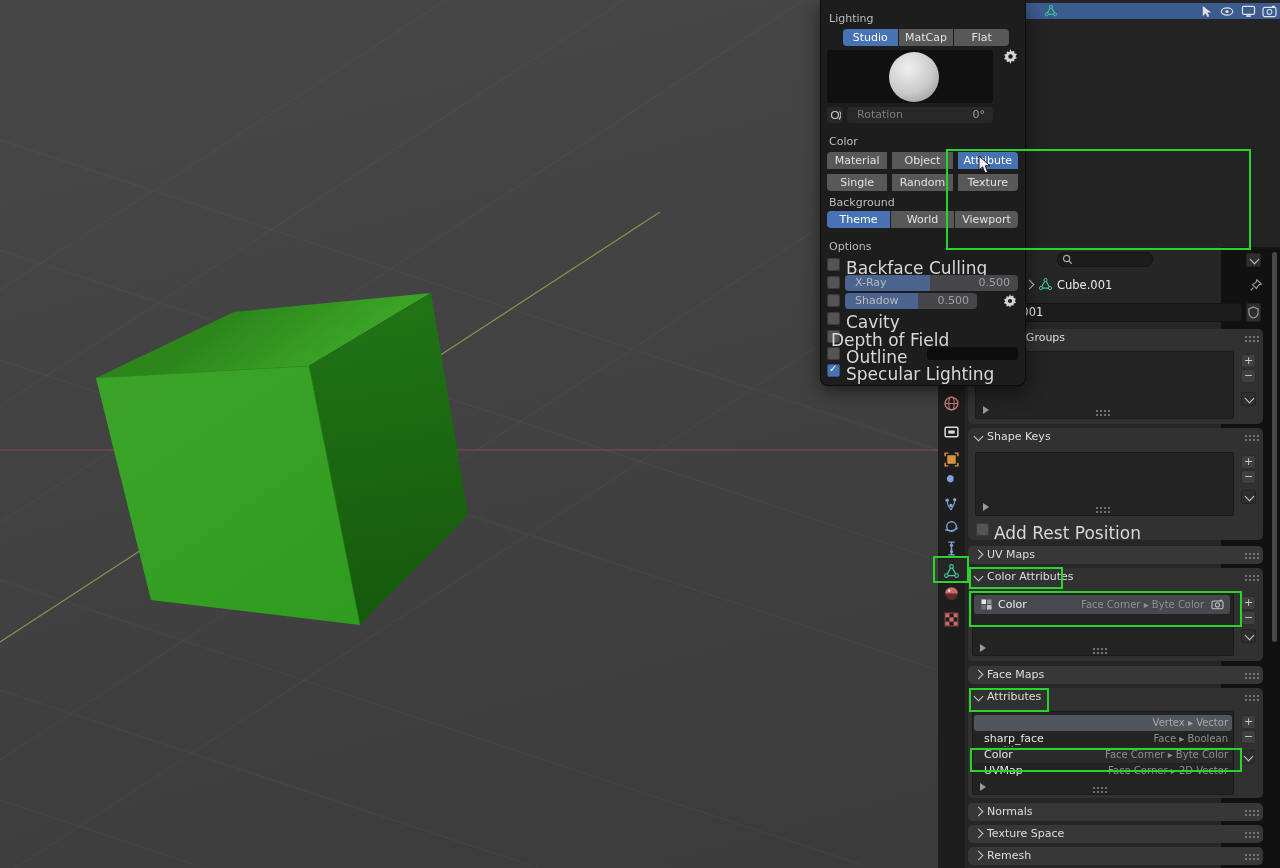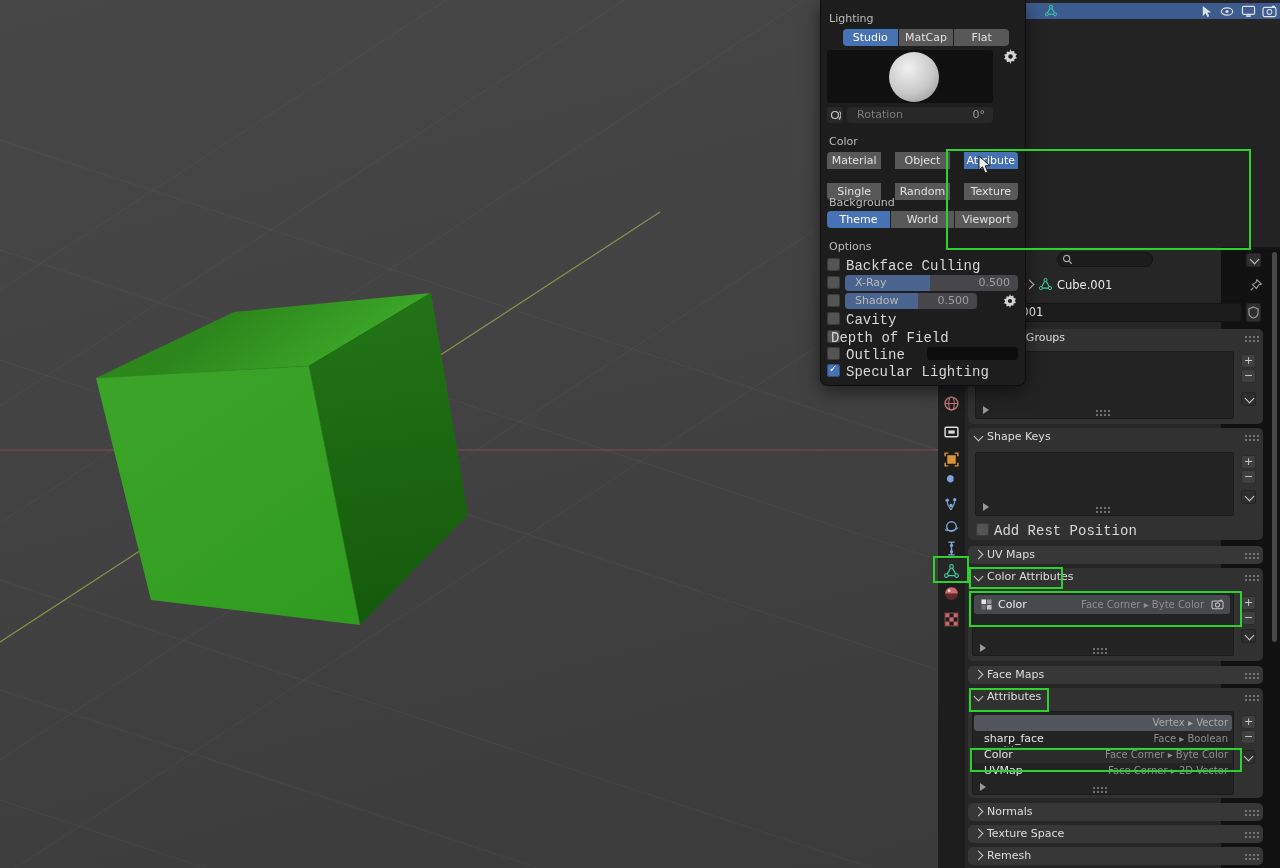--- a/index.html
+++ b/index.html
@@ -12,28 +12,28 @@
     background:linear-gradient(165deg,#474747 0%,#424242 45%,#3b3b3b 100%);}
   
   .popover{left:820px;top:0;width:204px;height:385px;background:#1d1d1d;
     border:1px solid #0d0d0d;border-top:none;border-radius:0 0 8px 8px;
     box-shadow:0 6px 18px rgba(0,0,0,.5);z-index:30;}
   .plabel{font-size:11px;color:#bdbdbd;}
   .seg{display:flex;gap:1px;height:17px;border-radius:4px;overflow:hidden;}
   .seg>div{flex:1;text-align:center;font-size:11px;line-height:17px;
     background:#585858;color:#e2e2e2;cursor:default;}
   .seg>div.sel{background:#4772b3;color:#fff;}
-  .grid2{display:grid;grid-template-columns:1fr 1fr 1fr;gap:14px;border-radius:4px;overflow:hidden;}
+  .grid2{display:grid;grid-template-columns:1fr 1fr 1fr;gap:5px;border-radius:4px;overflow:hidden;}
   .grid2>div{height:17px;text-align:center;font-size:11px;line-height:17px;background:#585858;color:#e2e2e2;}
   .grid2>div.sel{background:#4772b3;color:#fff;}
   .cb{width:13px;height:13px;border-radius:3px;background:#545454;
     box-shadow:inset 0 0 0 1px #3a3a3a;position:absolute;}
   .cb.on{background:#4772b3;box-shadow:inset 0 0 0 1px #33517e;}
   .cb.on::after{content:"✓";position:absolute;left:2px;top:-1px;color:#fff;font-size:10px;}
-  .cblabel{font-size:14px;color:#d8d8d8;position:absolute;white-space:nowrap;font-family:Liberation Mono, monospace;}
+  .cblabel{font-size:17px;color:#d8d8d8;position:absolute;white-space:nowrap;}
   .slider{position:absolute;height:16px;background:#47474b;border-radius:4px;overflow:hidden;}
   .slider .fill{position:absolute;left:0;top:0;bottom:0;background:#4a648f;}
   .slider .sl-label{position:absolute;left:10px;top:1px;font-size:11px;color:#b9b9b9;}
   .slider .sl-val{position:absolute;right:8px;top:1px;font-size:11px;color:#9f9f9f;}
   
   .tooltip{left:968px;top:175px;width:289px;height:61px;background:rgba(23,23,23,.97);
     border:1px solid #070707;border-radius:5px;z-index:40;box-shadow:0 4px 14px rgba(0,0,0,.5);}
   .tt1{position:absolute;left:10px;top:5px;font-size:11px;color:#e4e4e4;white-space:nowrap;}
   .tt1 .ttval{color:#6f9cd4;}
   .tt2{position:absolute;left:10px;top:19px;font-size:11px;color:#d8d8d8;white-space:nowrap;}

